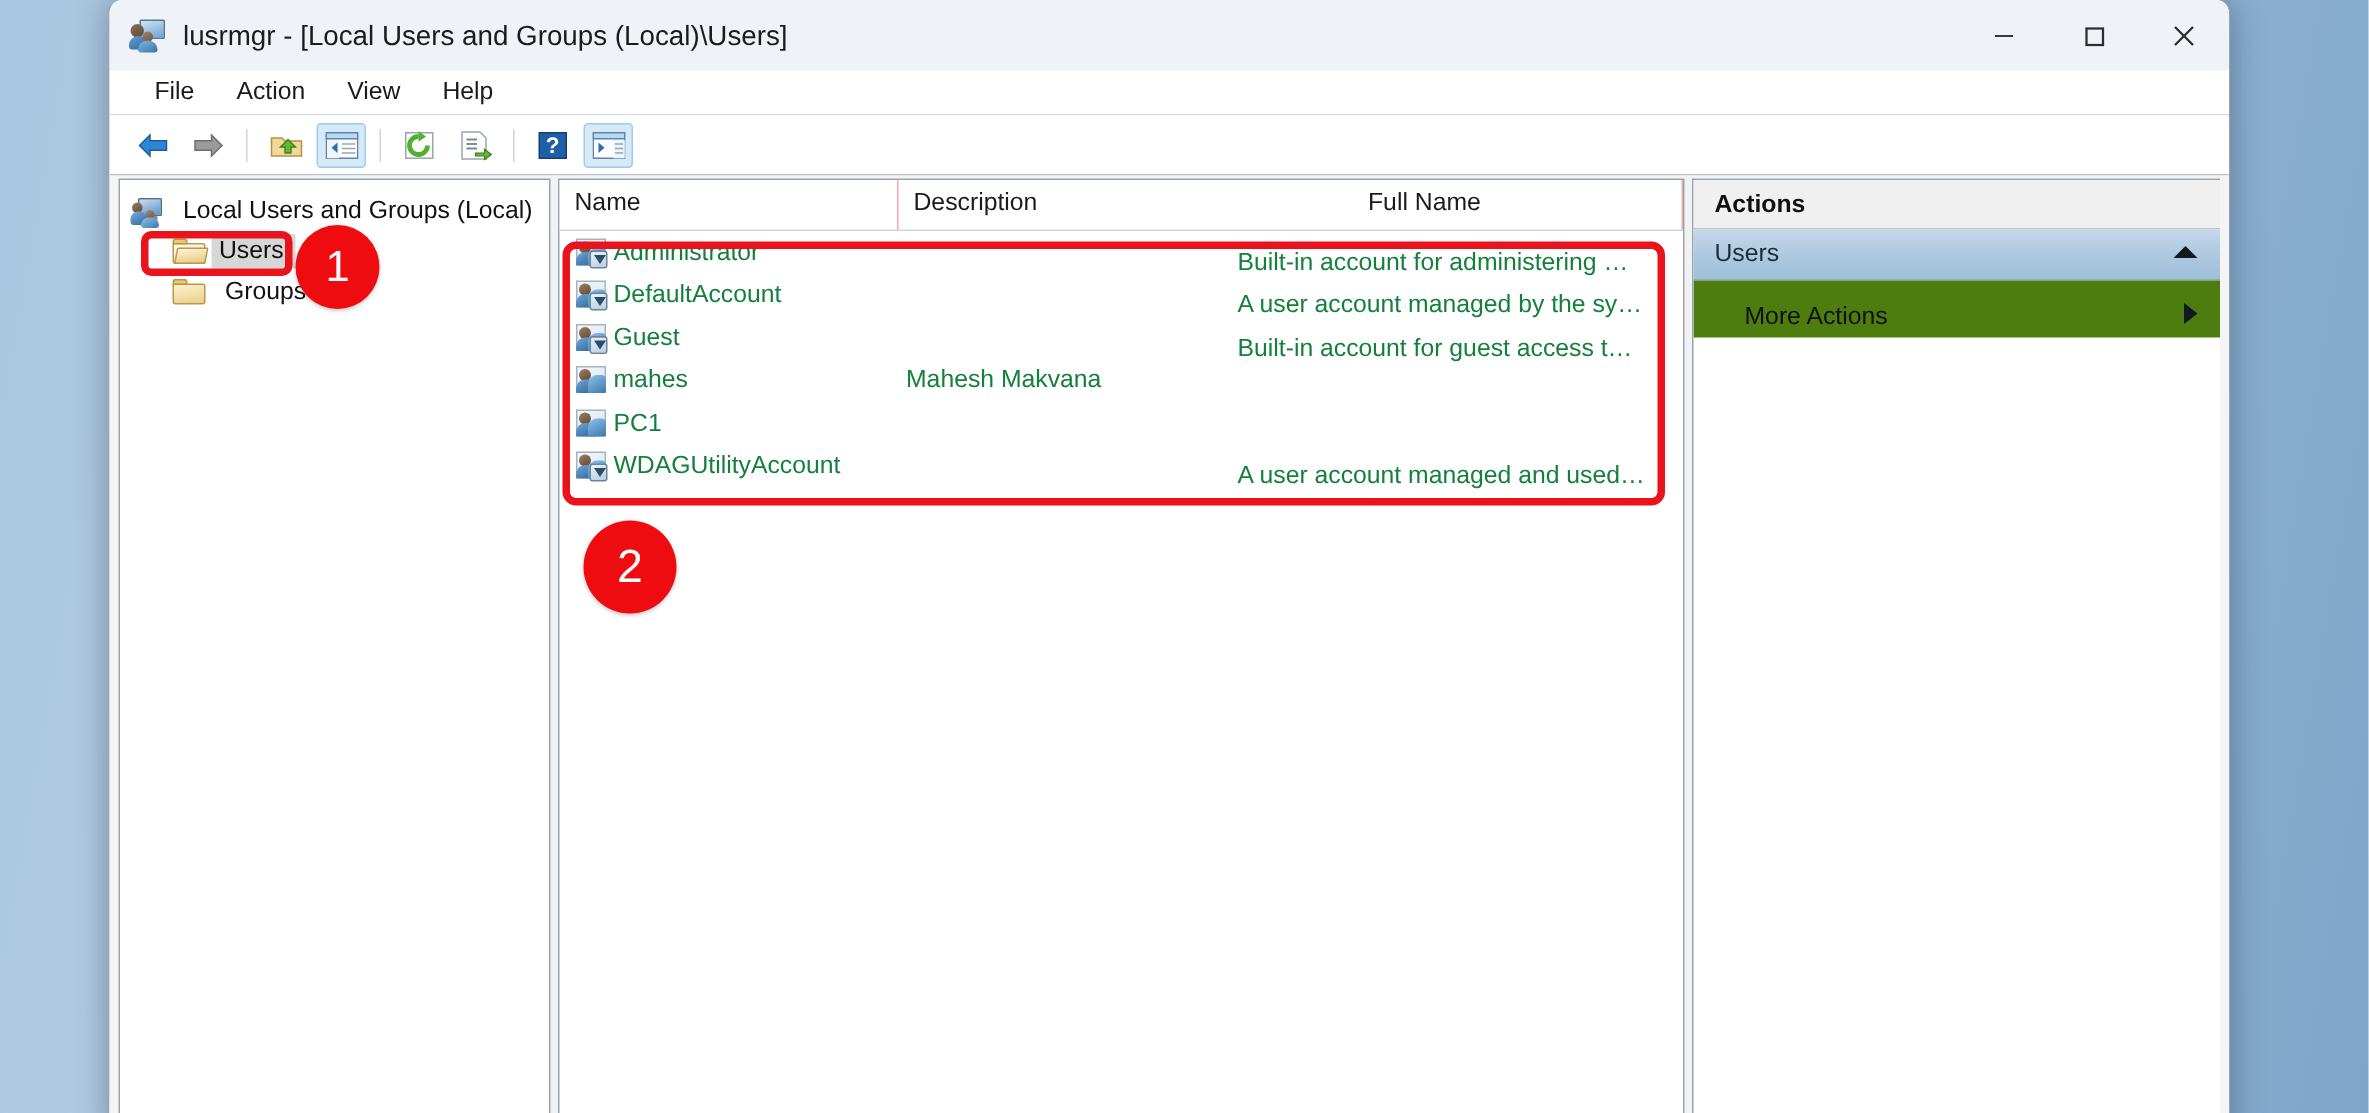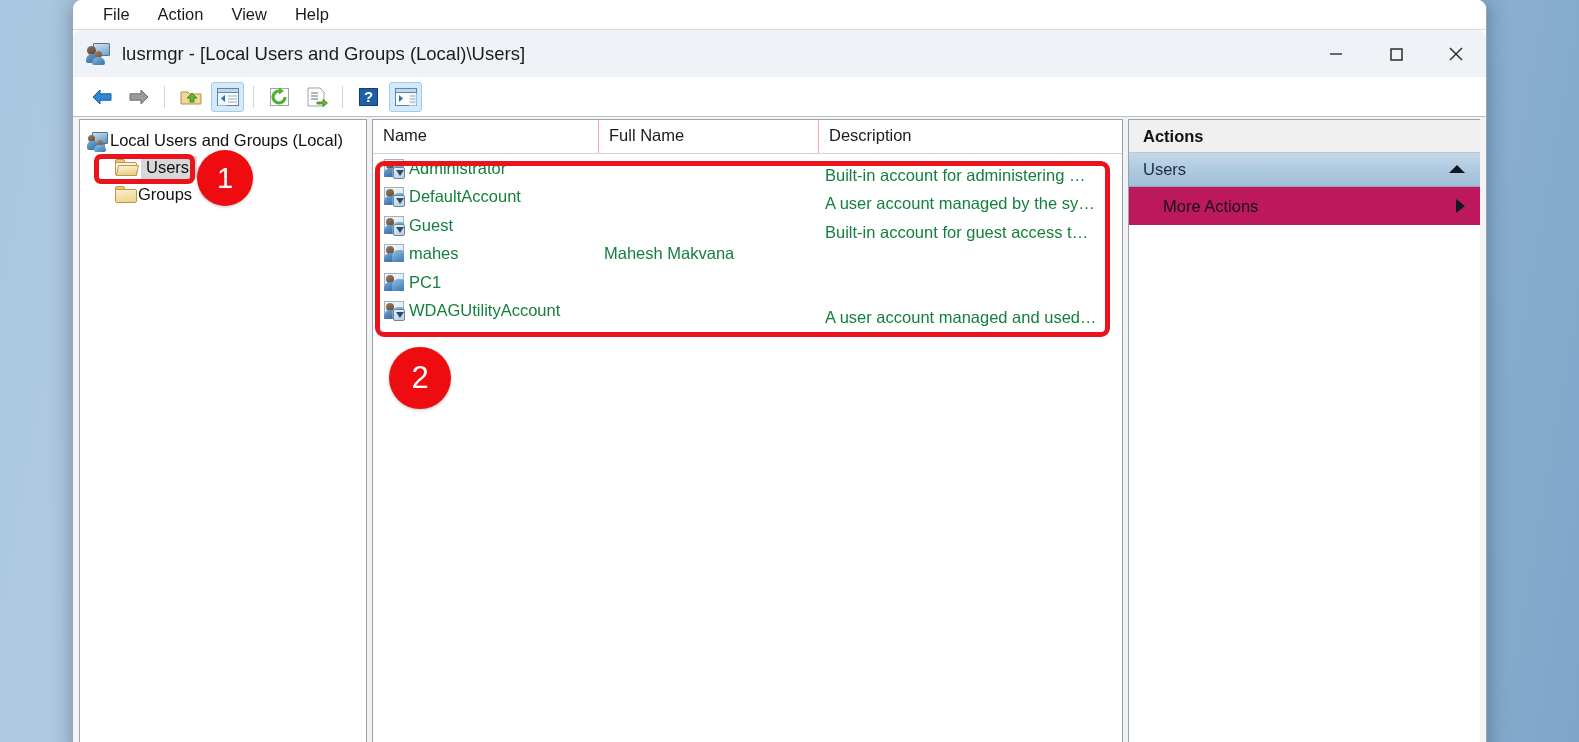--- a/index.html
+++ b/index.html
@@ -162,21 +162,21 @@
     display: flex;
     align-items: center;
     height: 27px;
     font-size: 16.5px;
     color: #111;
     cursor: default;
     white-space: nowrap;
   }
   #tree-root { padding-left: 8px; margin-top: 7px; }
   .tree-child { padding-left: 35px; }
-  .tree-label { margin-left: 0; }
+  .tree-label { margin-left: 12px; }
   .tree-label.selected {
     background: #d7d7d7;
     padding: 2px 8px 2px 5px;
     margin-left: 3px;
     border-radius: 1px;
   }
 
   
   .ico-root {
     width: 22px; height: 20px; position: relative; flex: none;
@@ -329,26 +329,26 @@
     border-bottom: 1px solid #8da9c2;
     display: flex; align-items: center;
     padding: 0 14px 0 14px;
     font-size: 16.5px;
     color: #1b2d3c;
     cursor: default;
   }
   #actions-group .lbl { flex: 1; }
   .action-item {
     height: 38px;
-    display: flex; 
+    display: flex; align-items: center;
     padding: 10px 14px 0 34px;
     font-size: 16.5px;
     color: #111;
     cursor: default;
-    background: #be185d;
+    background: #4d7c0f;
   }
   .action-item .lbl { flex: 1; }
 
   
   .anno-rect {
     position: absolute;
     border: 5px solid #e8131b;
     border-radius: 9px;
     pointer-events: none;
   }
@@ -367,27 +367,20 @@
     pointer-events: none;
   }
   #anno-badge-1 { left: 197px; top: 150px; width: 56px; height: 56px; }
   #anno-badge-2 { left: 389px; top: 347px; width: 62px; height: 62px; font-size: 31px; }
 </style>
 </head>
 <body>
 
 <div id="window">
 
-  <div id="menubar">
-    <div class="menu-item">File</div>
-    <div class="menu-item">Action</div>
-    <div class="menu-item">View</div>
-    <div class="menu-item">Help</div>
-  </div>
-
   <div id="titlebar">
     <div id="app-icon">
       <div class="scr"></div>
       <div class="hd1"></div>
         <div class="bd1"></div>
       <div class="hd2"></div>
         <div class="bd2"></div>
     </div>
     <div id="window-title">lusrmgr - [Local Users and Groups (Local)\Users]</div>
 
@@ -408,20 +401,27 @@
       </div>
       <div class="win-btn" id="btn-close">
         <span>
           <svg width="20" height="20" viewBox="0 0 20 20">
               <line x1="4" y1="4" x2="16" y2="16" stroke="#2d2d2d" stroke-width="1.5"></line>
               <line x1="16" y1="4" x2="4" y2="16" stroke="#2d2d2d" stroke-width="1.5"></line>
             </svg>
         </span>
       </div>
     </div>
+  </div>
+
+  <div id="menubar">
+    <div class="menu-item">File</div>
+    <div class="menu-item">Action</div>
+    <div class="menu-item">View</div>
+    <div class="menu-item">Help</div>
   </div>
 
   <div id="toolbar">
 
     <div class="tb-btn">
       <svg width="24" height="20" viewBox="0 0 24 20">
         <path d="M10 3 L3 10 L10 17 L10 13.2 L21 13.2 L21 6.8 L10 6.8 Z" fill="#2f86d6" stroke="#1d5f9e" stroke-width="1"></path>
       </svg>
     </div>
 
@@ -525,22 +525,22 @@
         </span>
         <span class="tree-label">Groups</span>
       </div>
     </div>
 
     <div class="splitter"></div>
 
     <div class="pane" id="list-pane">
       <div id="list-header">
         <div class="col-h c-name">Name</div>
+        <div class="col-h c-desc">Description</div>
         <div class="col-h c-full">Full Name</div>
-        <div class="col-h c-desc">Description</div>
       </div>
 
       <div id="list-rows">
 
         <div class="list-row">
           <div class="cell-name">
             <span class="ico-user">
               <span class="plate"></span>
                 <span class="head"></span>
                 <span class="bust"></span>

